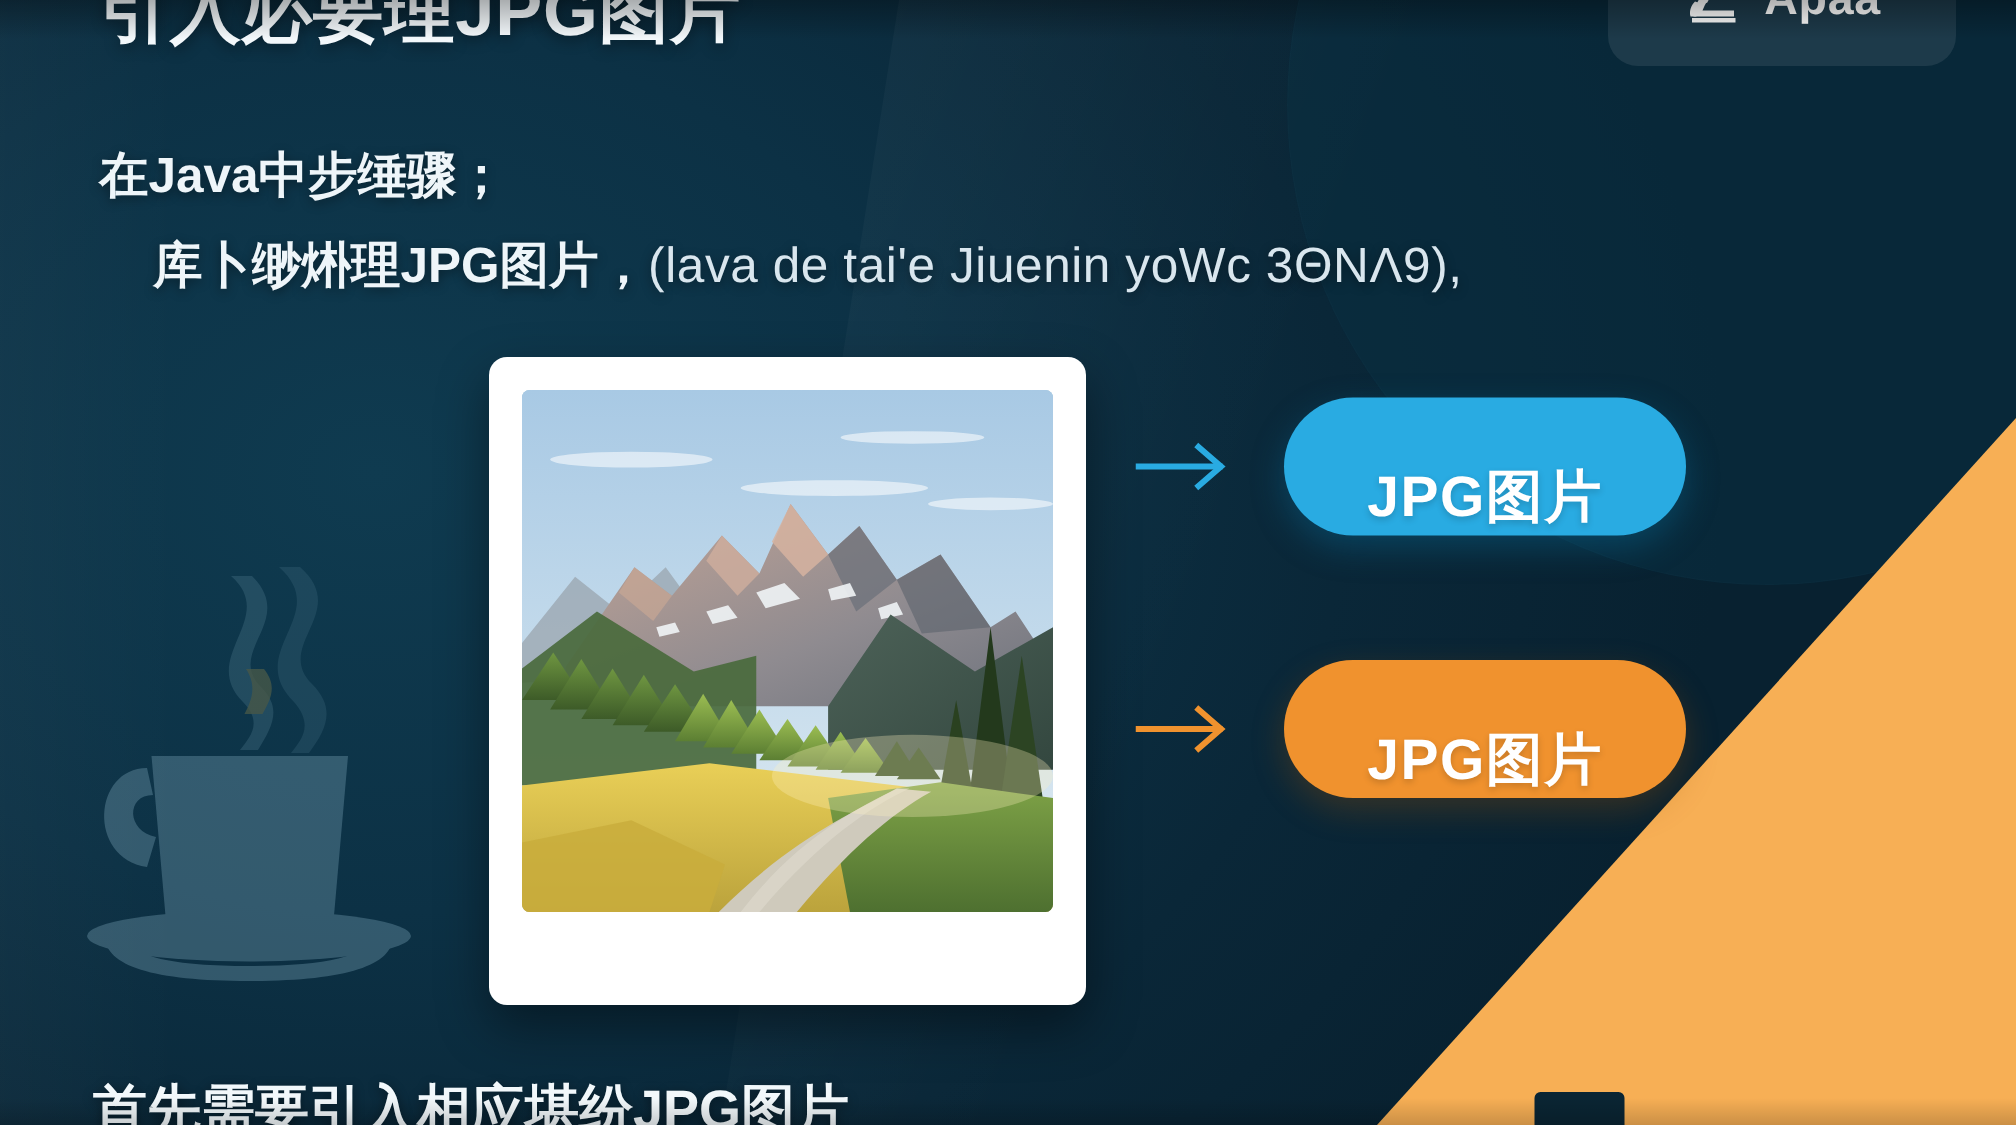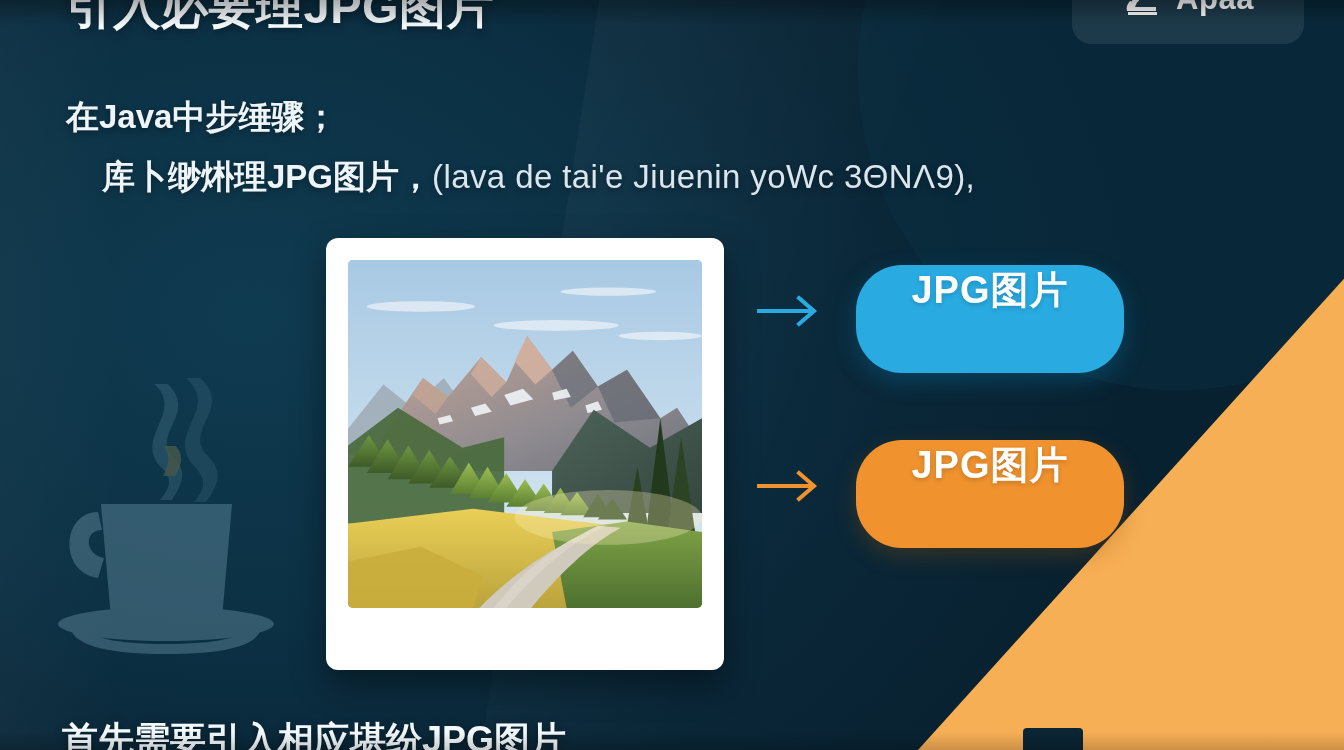--- a/index.html
+++ b/index.html
@@ -179,25 +179,25 @@
   .arrow {
     position: absolute;
     width: 64px;
     height: 34px;
   }
   .arrow-blue { left: 757px; top: 294px; }
   .arrow-orange { left: 757px; top: 469px; }
 
   .pill {
     position: absolute;
-    height: 108px;
+    height: 92px;
     min-width: 268px;
     border-radius: 46px;
     display: flex;
-    align-items: flex-start;
+    align-items: flex-end;
     justify-content: center;
     font-size: 38px;
     font-weight: 700;
     color: #ffffff;
     letter-spacing: 1px;
     box-sizing: border-box;
     padding: 0 34px;
     text-shadow: 0 2px 5px rgba(0,0,0,0.18);
   }
   .pill-blue {

